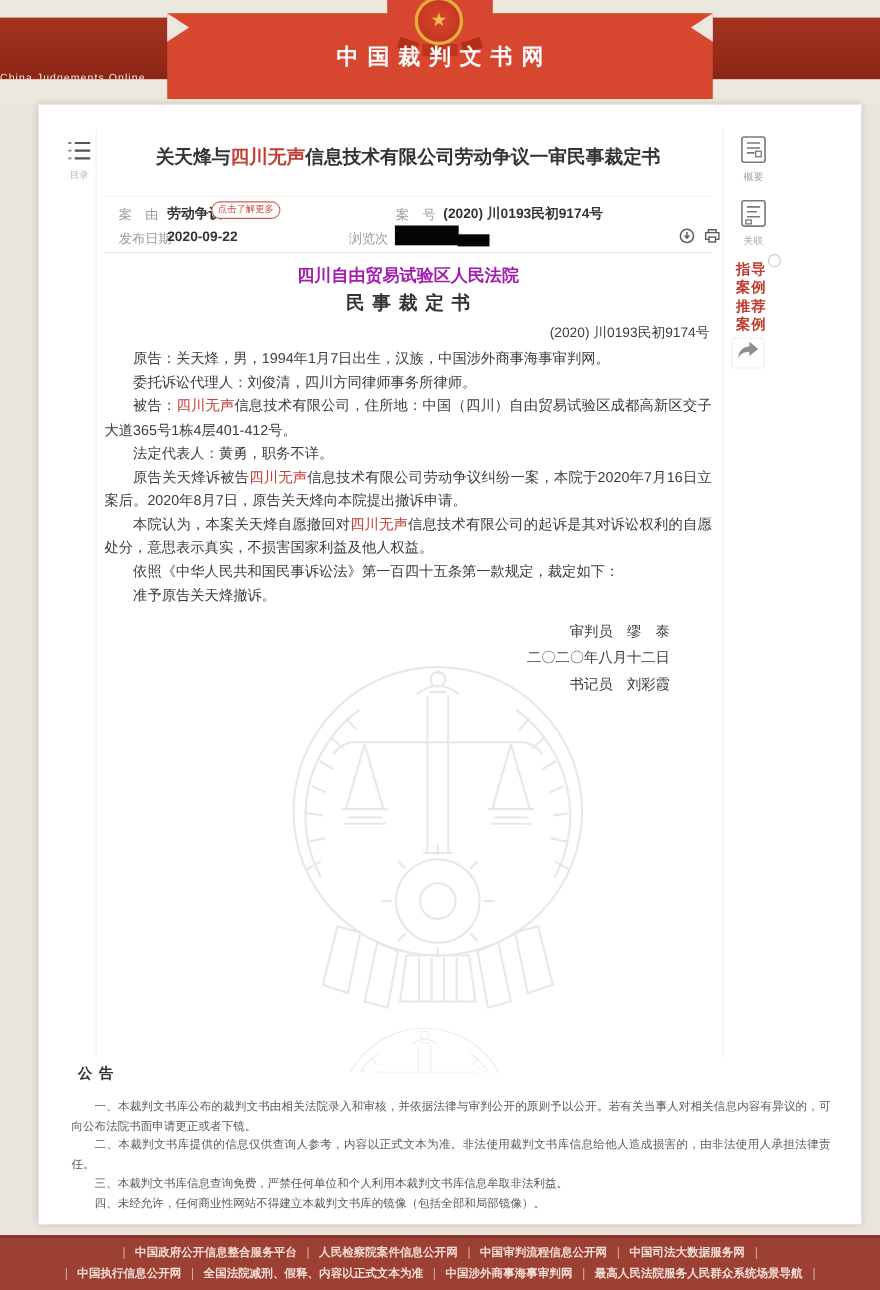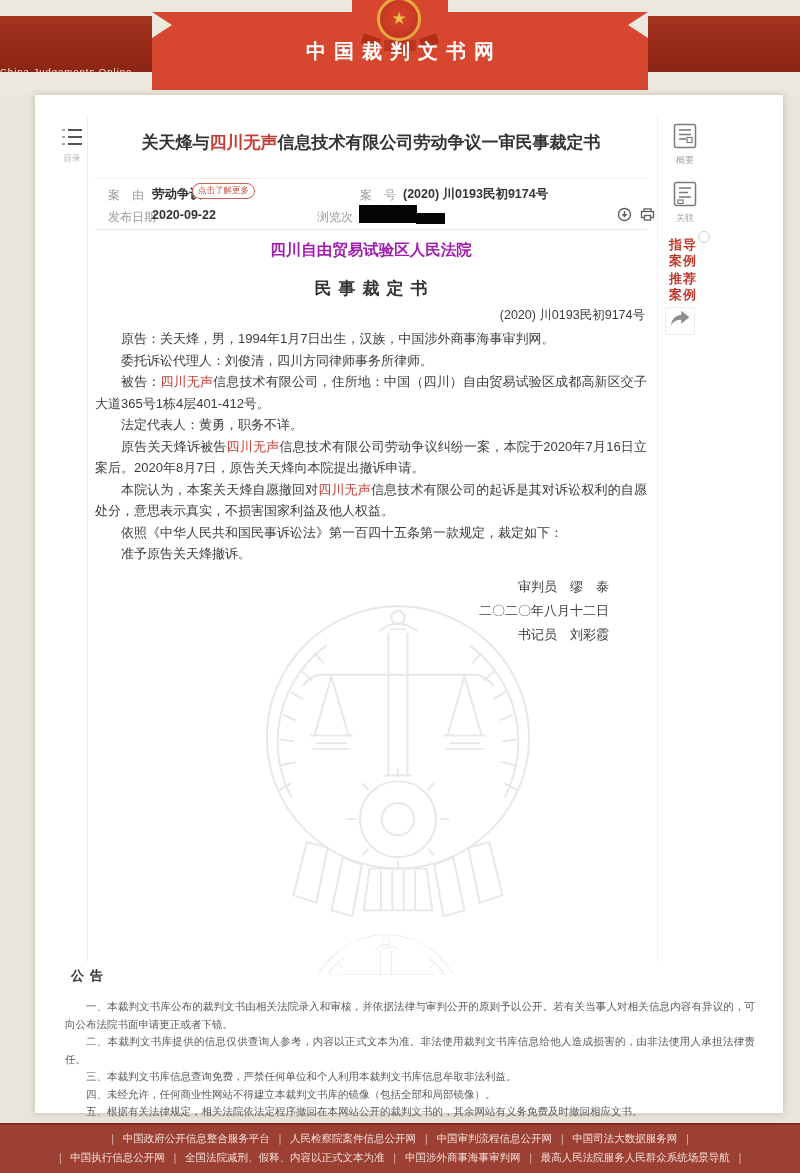--- a/index.html
+++ b/index.html
@@ -52,21 +52,21 @@
   .badge{position:absolute;left:97px;top:4px;border:1px solid #d0604e;color:#c94f3e;background:#fff;
          font-size:8.5px;padding:1px 5px;border-radius:8px;cursor:pointer;}
   .redact1{position:absolute;left:264px;top:26px;width:58px;height:18px;background:#050505;}
   .redact2{position:absolute;left:321px;top:34px;width:29px;height:11px;background:#050505;}
   .m-icons{position:absolute;left:522px;top:28px;display:flex;gap:8px;}
   .m-icons svg{cursor:pointer;}
 
   
   .doc-body{position:absolute;left:60px;top:145px;width:552px;color:#3c3c3c;font-size:13px;z-index:2;}
   .court{text-align:center;font-weight:bold;font-size:15.5px;color:#a21caf;margin:0;}
-  .dtype{text-align:center;font-weight:bold;font-size:17px;letter-spacing:7px;text-indent:7px;color:#333;margin:16px 0 0 0;}
+  .dtype{text-align:center;font-weight:bold;font-size:17px;letter-spacing:7px;text-indent:7px;color:#333;margin:3px 0 0 0;}
   .caseno{text-align:right;margin:7px 2px 4px 0;font-size:12.5px;}
   .doc-body p.bp{margin:0;text-indent:2em;line-height:21.5px;text-align:justify;}
   .sig{text-align:right;padding-right:38px;margin-top:10px;line-height:24px;}
   .sig div{white-space:pre;}
 
   
   .wm{position:absolute;left:198px;top:498px;z-index:0;}
   .wm2{position:absolute;left:256px;top:832px;width:190px;height:48px;overflow:hidden;z-index:0;opacity:.75;}
 
   
@@ -85,21 +85,21 @@
   
   .notice{position:absolute;left:30px;top:872px;width:690px;z-index:2;}
   .notice h2{margin:0 0 13px 0;text-align:left;font-size:13px;color:#333;letter-spacing:6px;text-indent:6px;}
   .notice p{margin:0;font-size:10.5px;color:#5a5a5a;line-height:17.5px;text-indent:2em;text-align:justify;}
 
   
   .footer{position:absolute;left:0;top:1123px;width:800px;height:50px;background:#9c4034;border-top:2px solid #7f2c20;box-sizing:border-box;}
   .frow{position:absolute;left:0;width:800px;display:flex;justify-content:center;align-items:center;}
   .frow1{top:7px;}
   .frow2{top:26px;}
-  .flink{color:#f2ddd6;font-size:10.5px;text-decoration:none;margin:0 2px;cursor:pointer;white-space:nowrap;}
+  .flink{color:#f2ddd6;font-size:10.5px;text-decoration:none;margin:0 2px;cursor:pointer;white-space:nowrap;font-weight:bold;}
   .fsep{color:#e8cdc4;font-size:10.5px;margin:0 3px;}
 </style>
 </head>
 <body>
 
 <svg width="0" height="0" style="position:absolute">
   <defs>
     <g id="court-emblem" fill="none" stroke="#e7e7e7" stroke-width="2">
       <circle cx="170" cy="152" r="138"></circle>
       <path d="M58,215 A125,125 0 0 1 95,55"></path>
@@ -236,21 +236,20 @@
         <path d="M15,3 L25,11 L15,19 V14.3 C8,14.3 4.5,17.5 2.5,21.5 C3,13.5 7,8.8 15,8.2 Z" fill="#8e8e8e"></path>
       </svg>
     </div>
 
     <div class="notice">
       <h2>公告</h2>
       <p>一、本裁判文书库公布的裁判文书由相关法院录入和审核，并依据法律与审判公开的原则予以公开。若有关当事人对相关信息内容有异议的，可向公布法院书面申请更正或者下镜。</p>
       <p>二、本裁判文书库提供的信息仅供查询人参考，内容以正式文本为准。非法使用裁判文书库信息给他人造成损害的，由非法使用人承担法律责任。</p>
       <p>三、本裁判文书库信息查询免费，严禁任何单位和个人利用本裁判文书库信息牟取非法利益。</p>
       <p>四、未经允许，任何商业性网站不得建立本裁判文书库的镜像（包括全部和局部镜像）。</p>
-      <p>五、根据有关法律规定，相关法院依法定程序撤回在本网站公开的裁判文书的，其余网站有义务免费及时撤回相应文书。</p>
     </div>
   </div>
 
   <div class="footer">
     <div class="frow frow1">
       <span class="fsep">｜</span>
       <a class="flink">中国政府公开信息整合服务平台</a>
       <span class="fsep">｜</span>
       <a class="flink">人民检察院案件信息公开网</a>
       <span class="fsep">｜</span>

